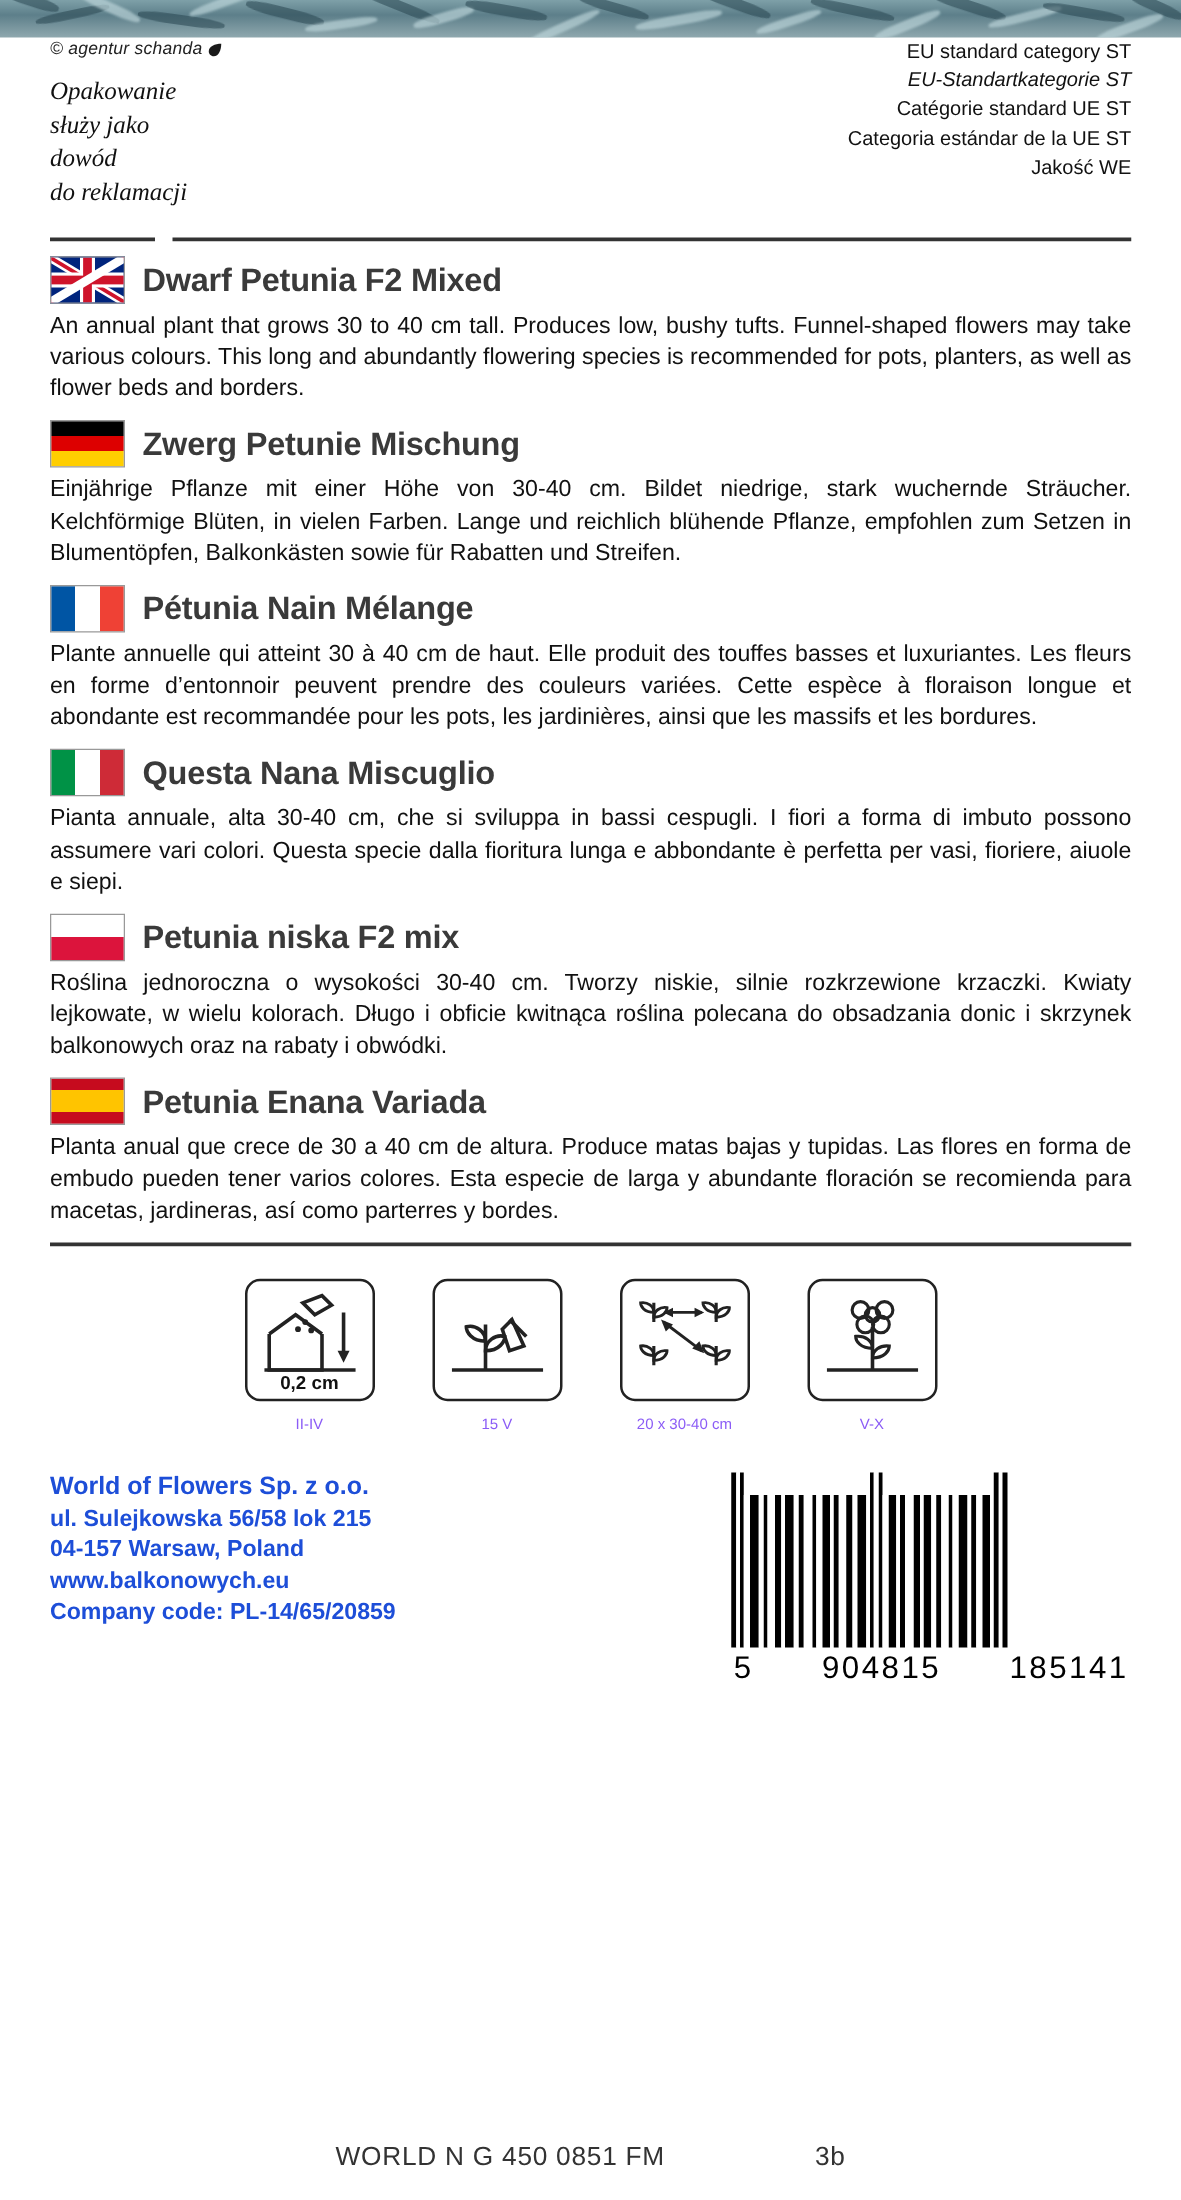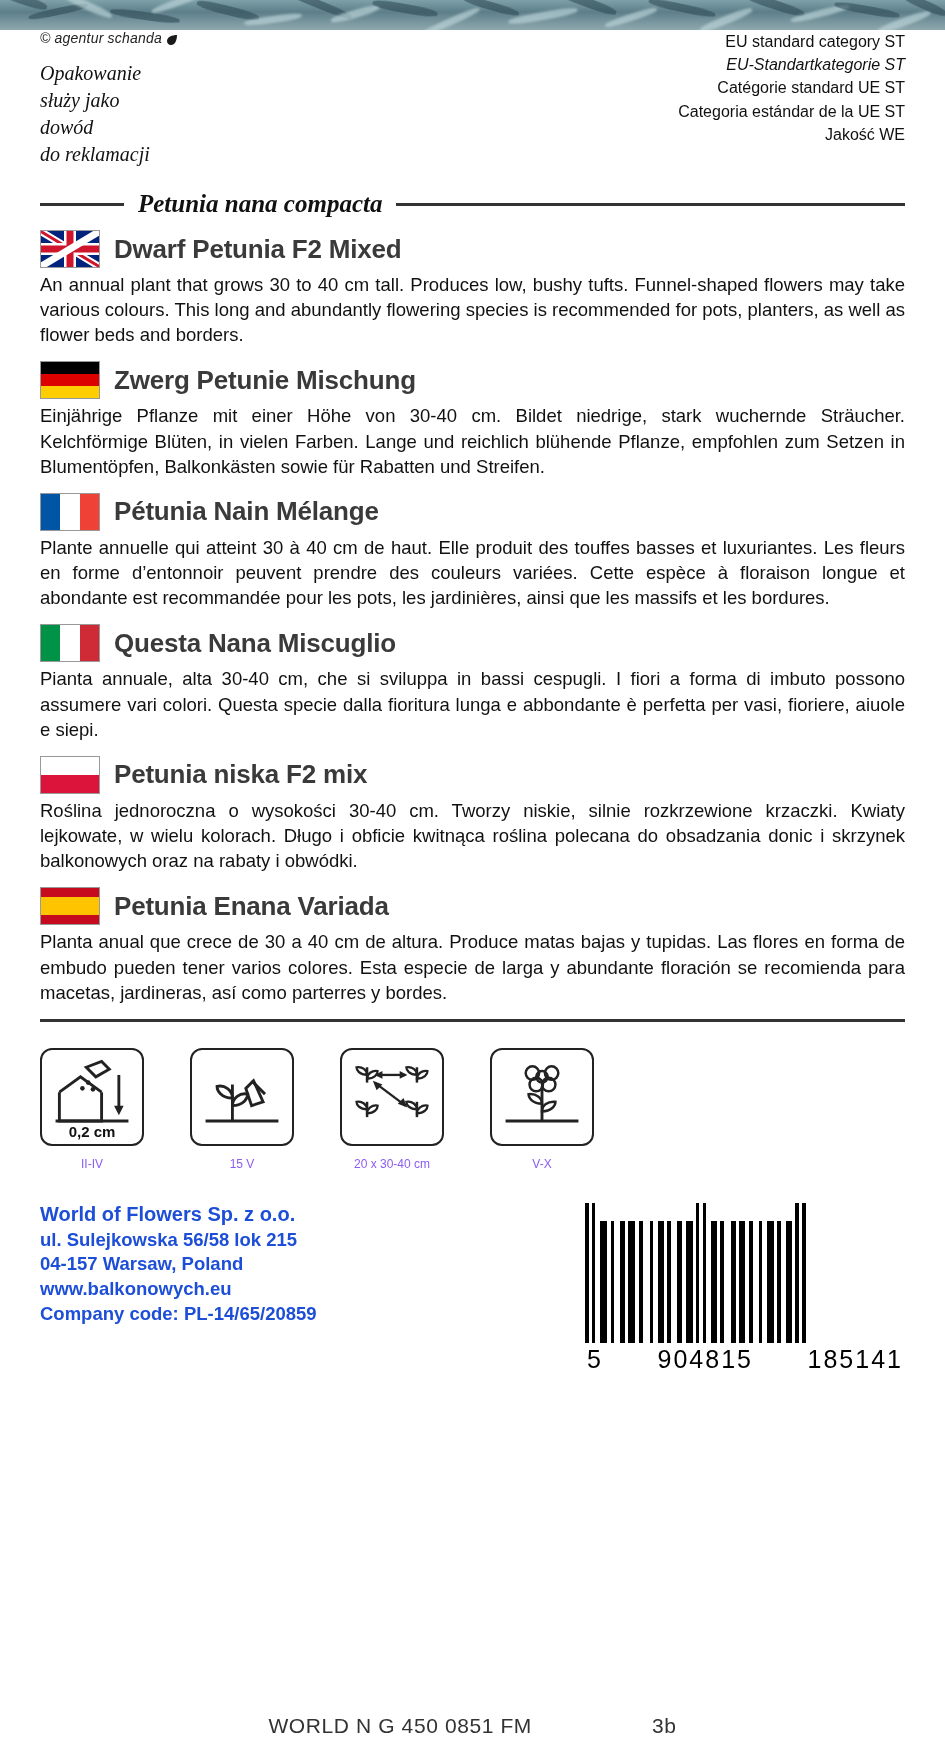--- a/index.html
+++ b/index.html
@@ -168,21 +168,21 @@
   
   .divider {
     height: 3px;
     background: #333;
     margin: 14px 0 0 0;
   }
 
   
   .picto-row {
     display: flex;
-    justify-content: flex-start;
+    justify-content: center;
     gap: 46px;
     margin-top: 26px;
   }
   .picto {
     width: 104px;
     text-align: center;
   }
   .picto .box {
     width: 104px;
     height: 98px;
@@ -301,21 +301,20 @@
       <div>EU standard category ST</div>
       <div>EU-Standartkategorie ST</div>
       <div>Catégorie standard UE ST</div>
       <div>Categoria estándar de la UE ST</div>
       <div>Jakość WE</div>
     </div>
   </div>
 
   <div class="title-rule">
     <div class="rule-left"></div>
-    <div class="latin-name">Petunia nana compacta</div>
     <div class="rule-right"></div>
   </div>
 
   <div class="lang-list">
 
     <div class="lang">
       <div class="lang-head">
         <div class="flag flag-gb">
           <i class="d1"></i>
             <i class="d2"></i>

